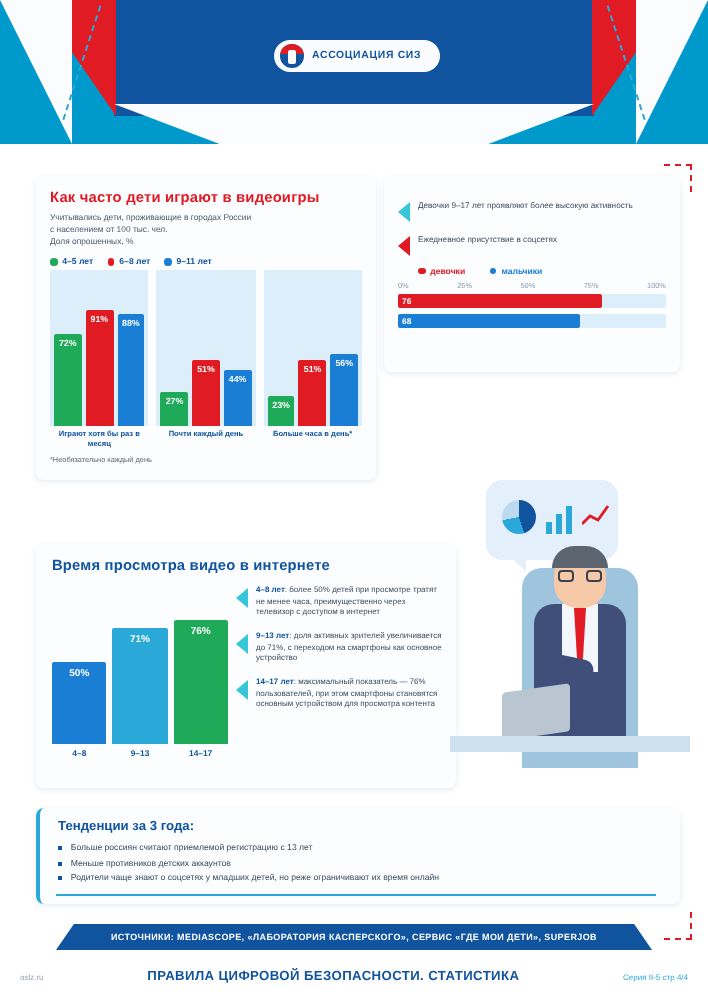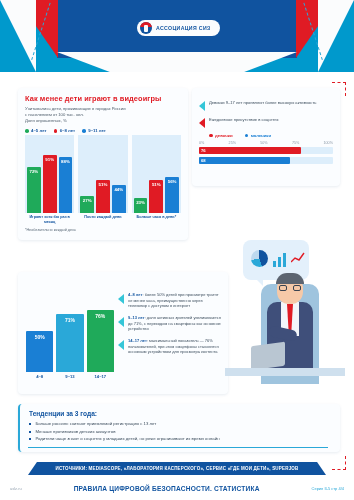--- a/index.html
+++ b/index.html
@@ -161,21 +161,21 @@
       <div class="logo-mark"></div>
       <div class="logo-text">АССОЦИАЦИЯ СИЗ</div>
     </div>
   </div>
 
   <div class="corner tr"></div>
   <div class="corner br"></div>
 
   <div class="card" id="chart1">
     <div class="c1-head">
-      <div class="sec-title">Как менее дети играют в видеоигры</div>
+      <div class="sec-title">Как часто дети играют в видеоигры</div>
       <div class="sub" style="margin-top:3px">
         <div>Учитывались дети, проживающие в городах России</div>
         <div>с населением от 100 тыс. чел.</div>
         <div>Доля опрошенных, %</div>
       </div>
       <div class="legend" id="c1-legend">
           <div class="lg">
             <i class="dot" style="background:#1faa5a"></i>
             <span>4–5 лет</span>
           </div>
@@ -268,20 +268,23 @@
           <div class="hbar-track">
             <div class="hbar" style="width: 68%; background: rgb(26, 127, 212);">
               <b>68</b>
             </div>
           </div>
         </div>
     </div>
   </div>
 
   <div class="card" id="chart2">
+    <div style="padding:6px 7px 0 8px">
+      <div class="sec-title blue">Время просмотра видео в интернете</div>
+    </div>
     <div class="plot2" id="c2-plot">
         <div class="bar2" style="height: 52.5%; background: rgb(26, 127, 212);">
           <span>50%</span>
         </div>
         <div class="bar2" style="height: 74.55%; background: rgb(42, 168, 216);">
           <span>71%</span>
         </div>
         <div class="bar2" style="height: 79.8%; background: rgb(31, 170, 90);">
           <span>76%</span>
         </div>

